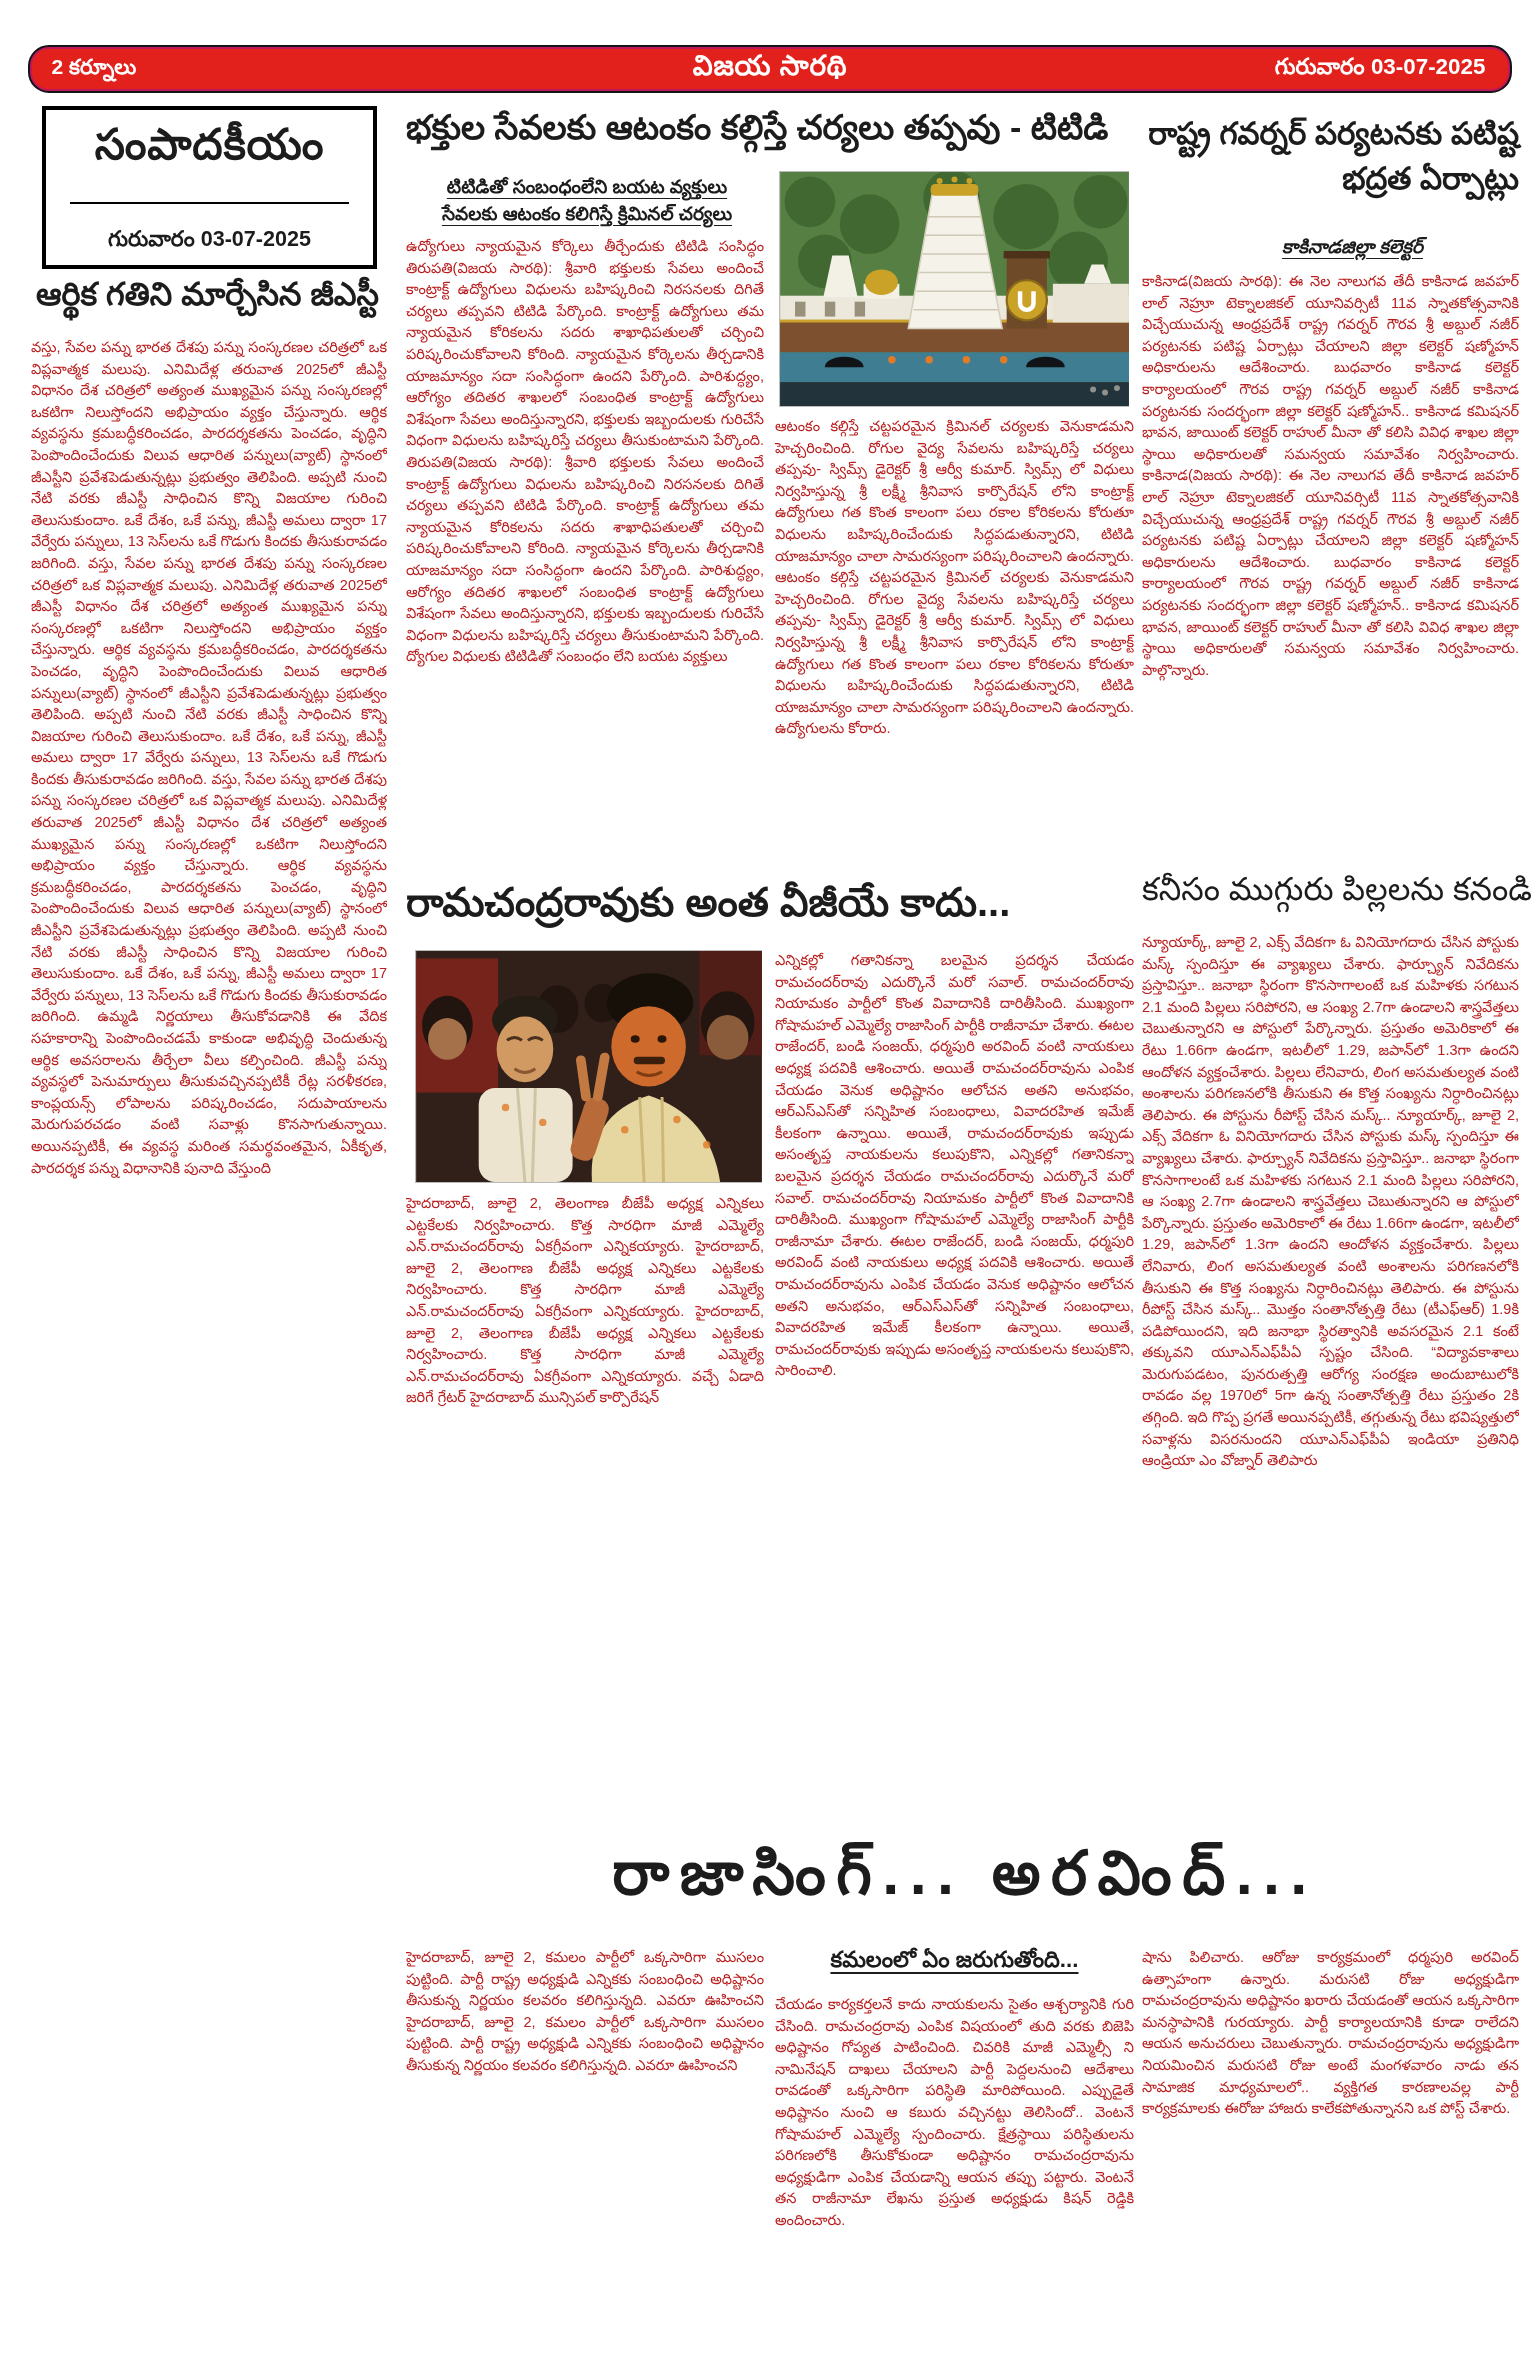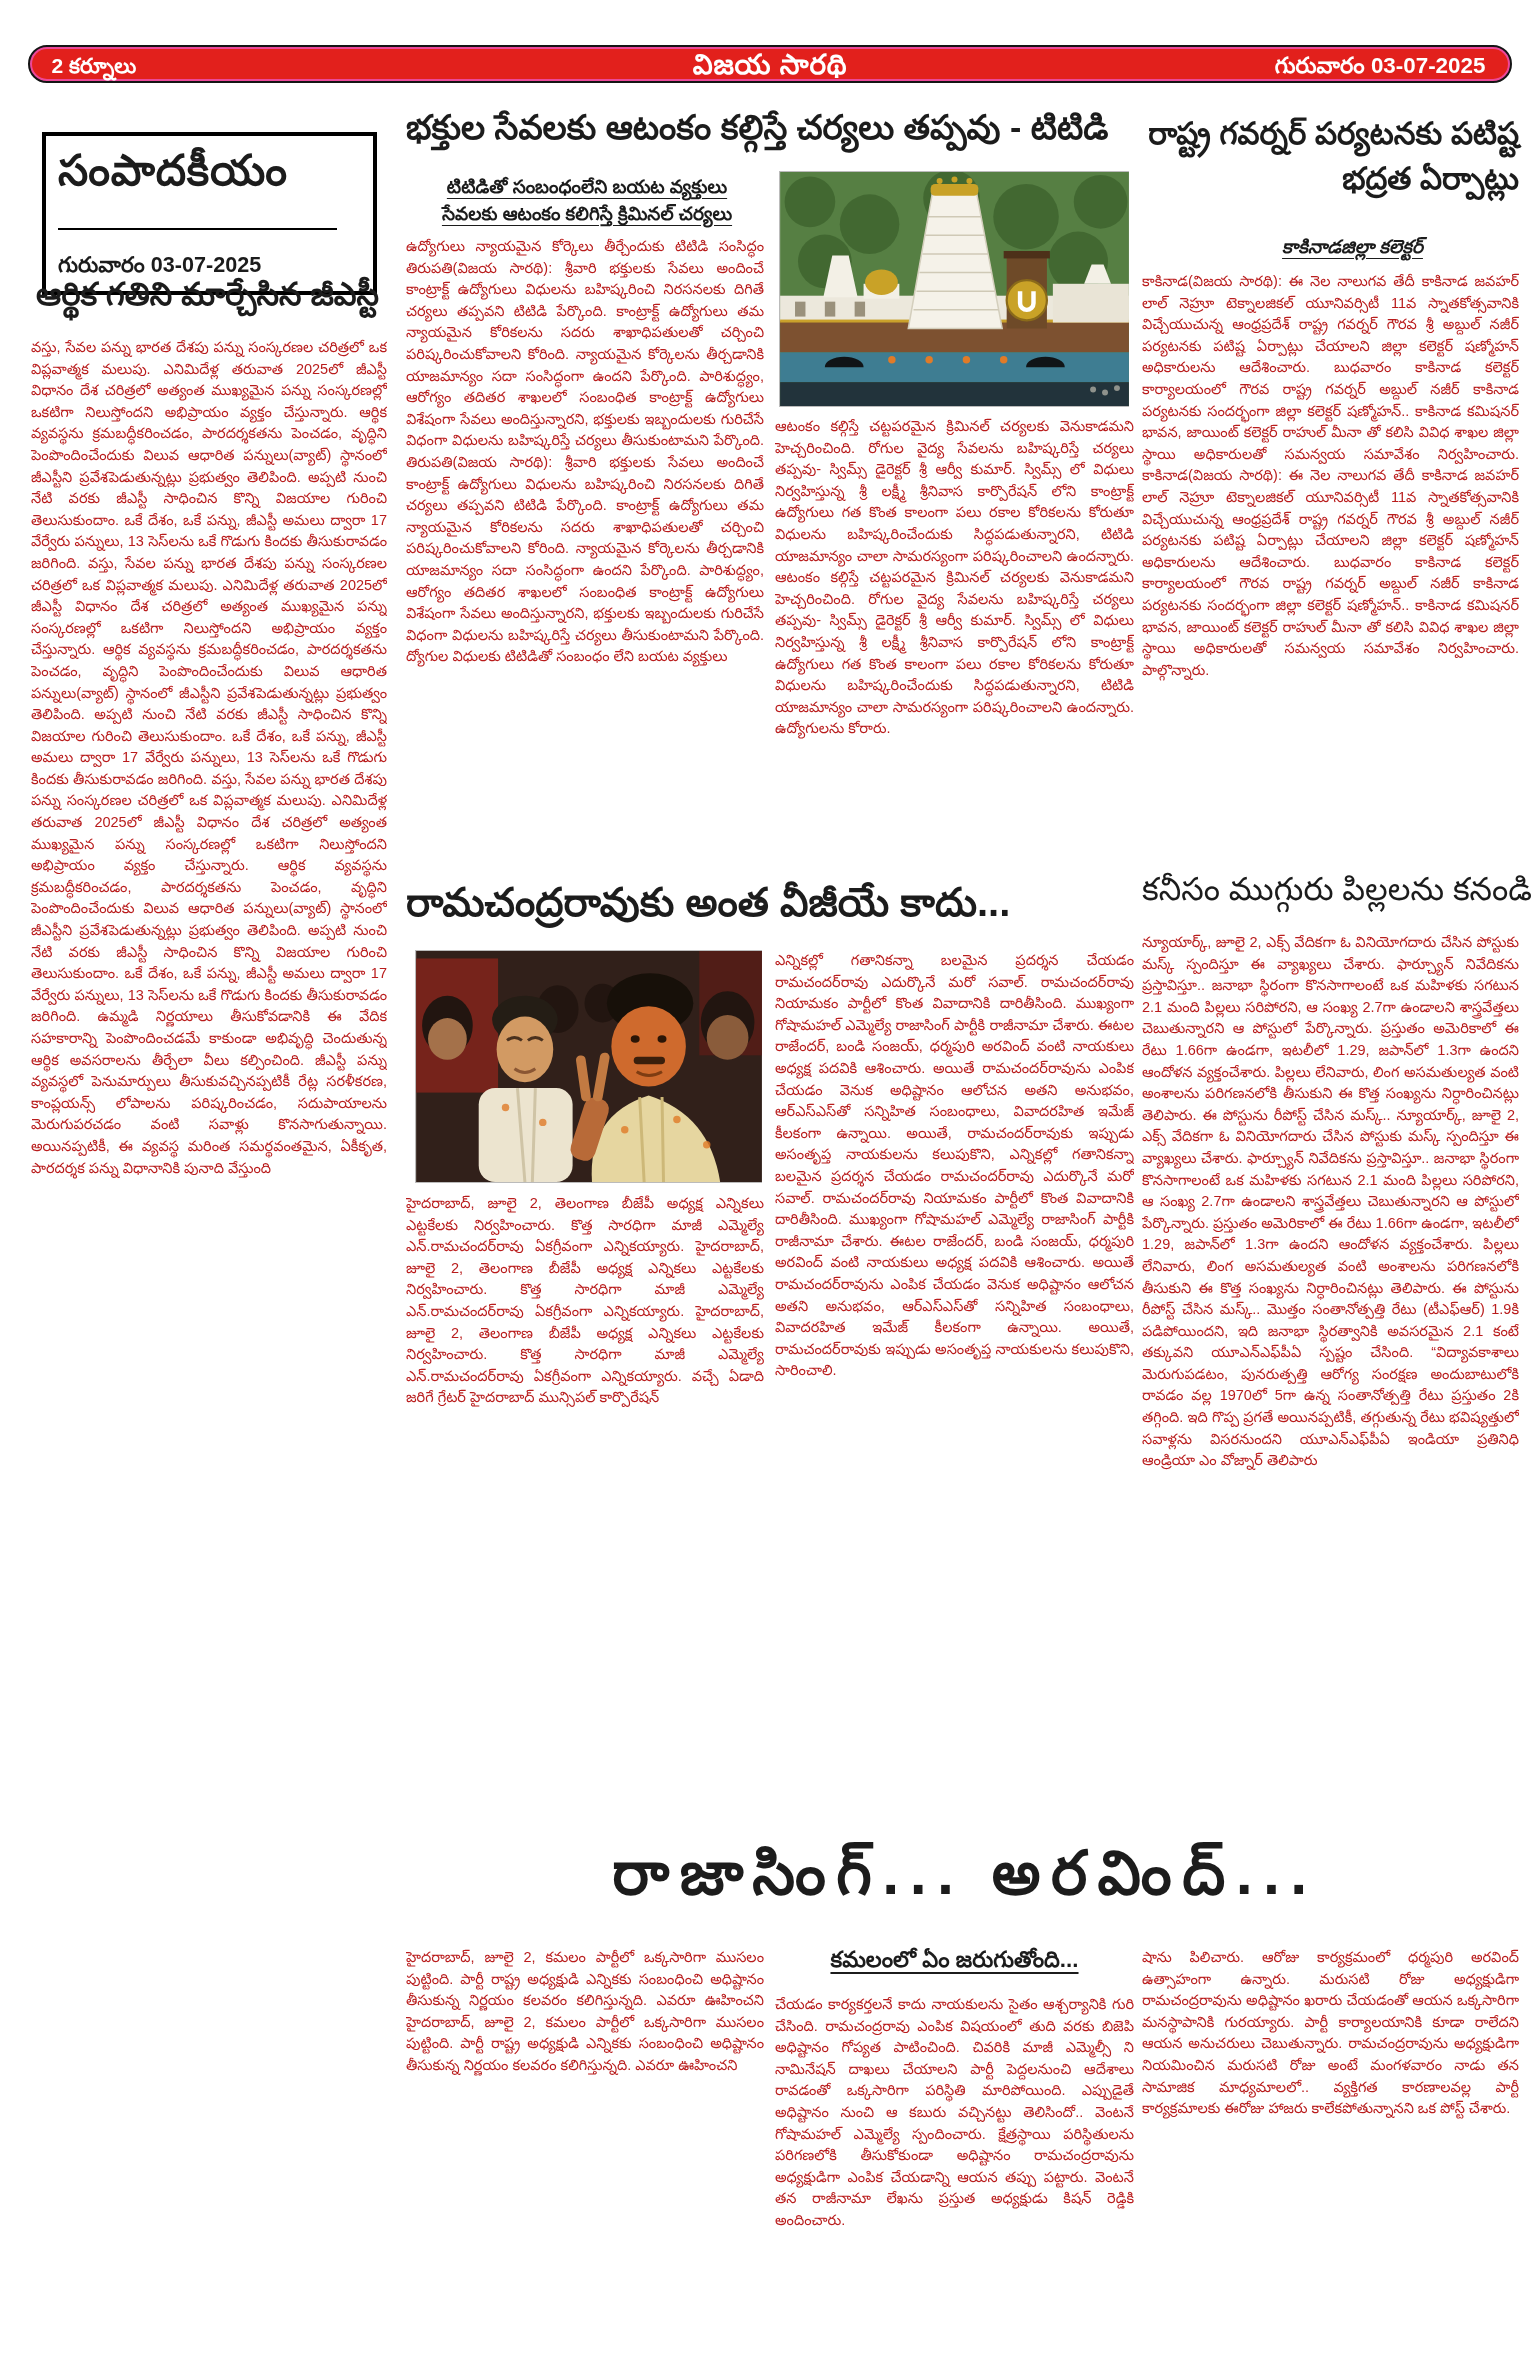--- a/index.html
+++ b/index.html
@@ -1,29 +1,29 @@
 <!DOCTYPE html>
 <html style="font-size:12px"><head>
 <meta charset="utf-8">
 <style>
   html,body{margin:0;padding:0;background:#e9e9e9;}
   #page{position:relative;width:1541px;height:2377px;background:#ffffff;
         font-family:"Liberation Sans","DejaVu Sans",sans-serif;color:#1c1c1c;overflow:hidden;}
   .abs{position:absolute;}
   
-  .masthead{left:28px;top:45px;width:1484px;height:38px;border:2.2px solid #141414;border-radius:21px;
-            background:#ec4899;padding:2.2px;box-sizing:border-box;}
+  .masthead{left:28px;top:45px;width:1484px;height:48px;border:2.2px solid #141414;border-radius:21px;
+            background:#be185d;padding:2.2px;box-sizing:border-box;}
   .masthead-inner{width:100%;height:100%;background:#e2201c;border-radius:16.4px;display:grid;
             grid-template-columns:1fr auto 1fr;align-items:center;color:#fff;font-weight:bold;}
   .mast-left{font-size:21px;padding-left:19.4px;justify-self:start;}
   .mast-center{font-size:28px;letter-spacing:0.7px;}
   .mast-right{font-size:22.4px;padding-right:22.4px;justify-self:end;}
   
   .edit-box{left:42px;top:106px;width:335px;height:163px;border:4.5px solid #000;box-sizing:border-box;
-            display:flex;flex-direction:column;justify-content:space-between;padding:10.4px 12px 9px;margin-top:26px;}
+            display:flex;flex-direction:column;align-items:center;justify-content:space-between;padding:10.4px 12px 9px;}
   .edit-box-title{font-size:43px;font-weight:bold;letter-spacing:0.7px;}
   .edit-box-rule{width:92%;border-top:2.2px solid #000;}
   .edit-box-date{font-size:21.6px;font-weight:bold;}
   .edit-headline{left:28px;top:277px;width:359px;font-size:32px;font-weight:bold;text-align:center;line-height:1.08;}
   .bodytext{font-size:14.5px;line-height:21.6px;text-align:justify;color:#b91c1c;overflow:hidden;}
   .edit-body{left:31px;top:337px;width:356px;height:2013px;}
   
   .ttd-headline{left:406px;top:110px;width:729px;font-size:34px;font-weight:bold;line-height:1.05;white-space:nowrap;}
   .deck{font-size:18.6px;font-weight:bold;text-align:center;text-decoration:underline;text-underline-offset:5.2px;line-height:27px;}
   .ttd-decks{left:409px;top:173px;width:356px;}

